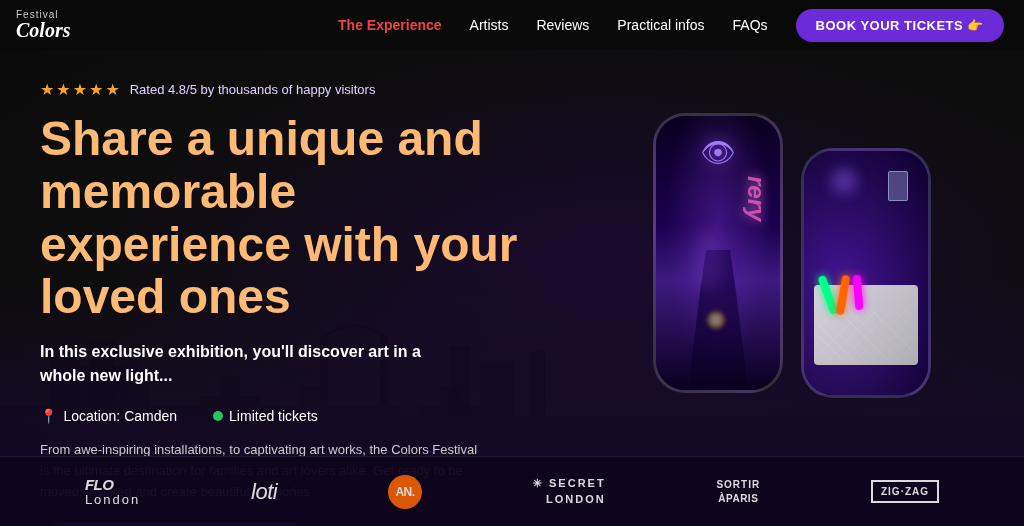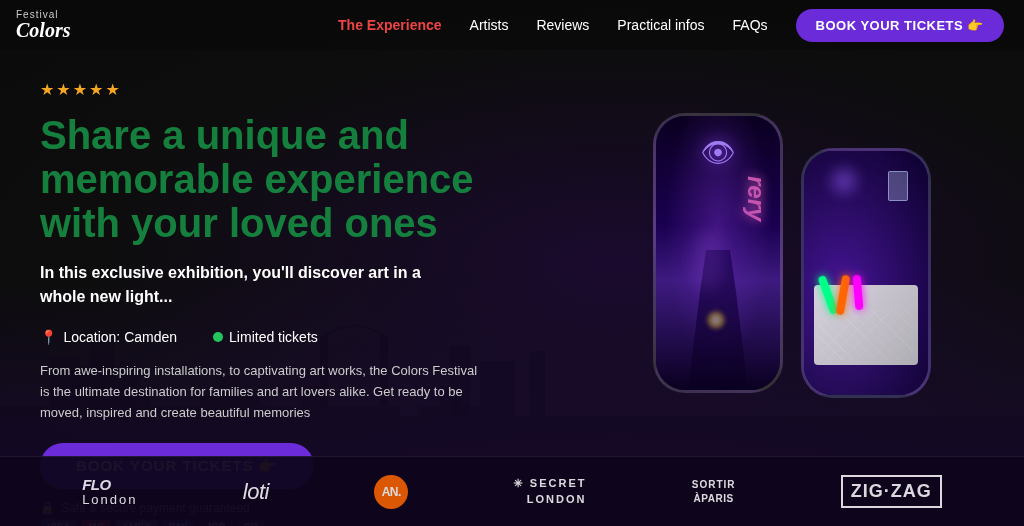--- a/index.html
+++ b/index.html
@@ -121,24 +121,24 @@
       color: #f5a623;
       font-size: 16px;
       letter-spacing: 2px;
     }
     .rating-text {
       font-size: 13px;
       color: #e0d0ff;
     }
 
     .hero-title {
-      font-size: 40px;
+      font-size: 48px;
       font-weight: 900;
       line-height: 1.1;
-      color: #15803d;
+      color: #fdba74;
       margin-bottom: 16px;
       max-width: 480px;
     }
 
     .hero-subtitle {
       font-size: 16px;
       font-weight: 600;
       color: #fff;
       margin-bottom: 20px;
       max-width: 420px;
@@ -436,21 +436,21 @@
       background: #ff6600; 
       display: flex; align-items: center; justify-content: center;
       font-size: 13px; font-weight: 900;
       flex-shrink: 0;
     }
     .press-logo.secret { font-size: 12px; letter-spacing: 1px; text-align: right; }
     .press-logo.sortir { font-size: 11px; letter-spacing: 0.5px; text-align: center; }
     .press-logo.zigzag { 
       border: 2px solid #fff; 
       padding: 4px 8px; 
-      font-size: 18px; 
+      font-size: 10px; 
       font-weight: 900;
       letter-spacing: 1px;
     }
     
     .bridge-svg {
       position: absolute;
       bottom: 70px;
       left: 0;
       right: 0;
       height: 150px;
@@ -493,20 +493,21 @@
   <rect x="480" y="55" width="35" height="55" fill="rgba(10,0,25,0.55)"></rect>
   <rect x="530" y="45" width="15" height="65" fill="rgba(10,0,25,0.6)"></rect>
 </svg>
 
 <div class="main-content">
 
   <div class="left-col">
 
     <div class="rating-row">
       <span class="stars">★★★★★</span>
+      <span class="rating-text">Rated 4.8/5 by thousands of happy visitors</span>
     </div>
 
     <h1 class="hero-title">Share a unique and memorable experience with your loved ones</h1>
 
     <p class="hero-subtitle">In this exclusive exhibition, you'll discover art in a whole new light...</p>
 
     <div class="location-row">
       <div class="location-item">
         <span>📍</span>
         <span>Location: Camden</span>

